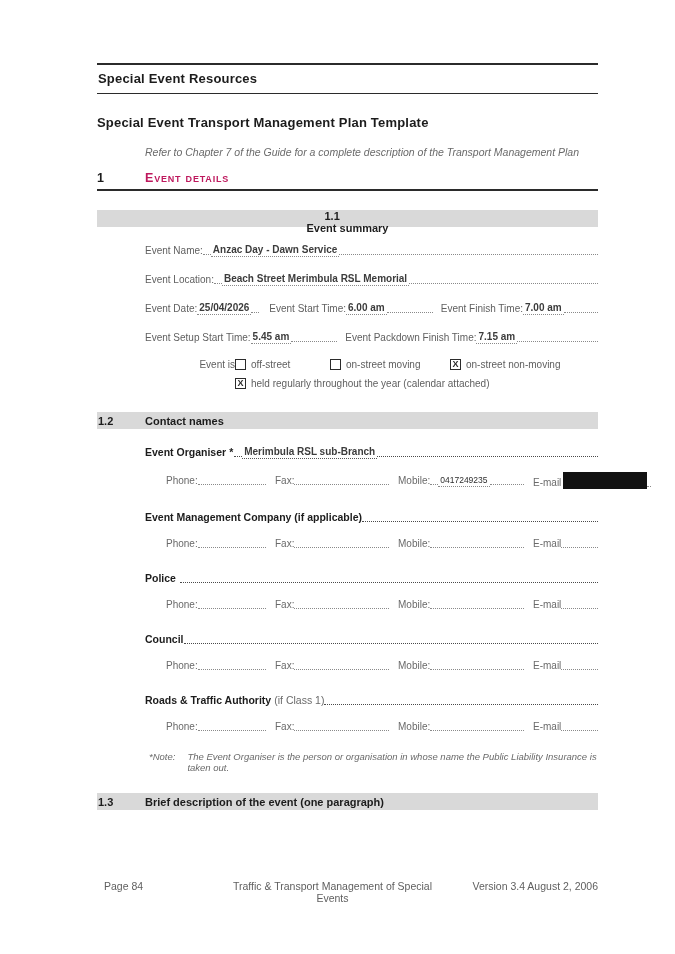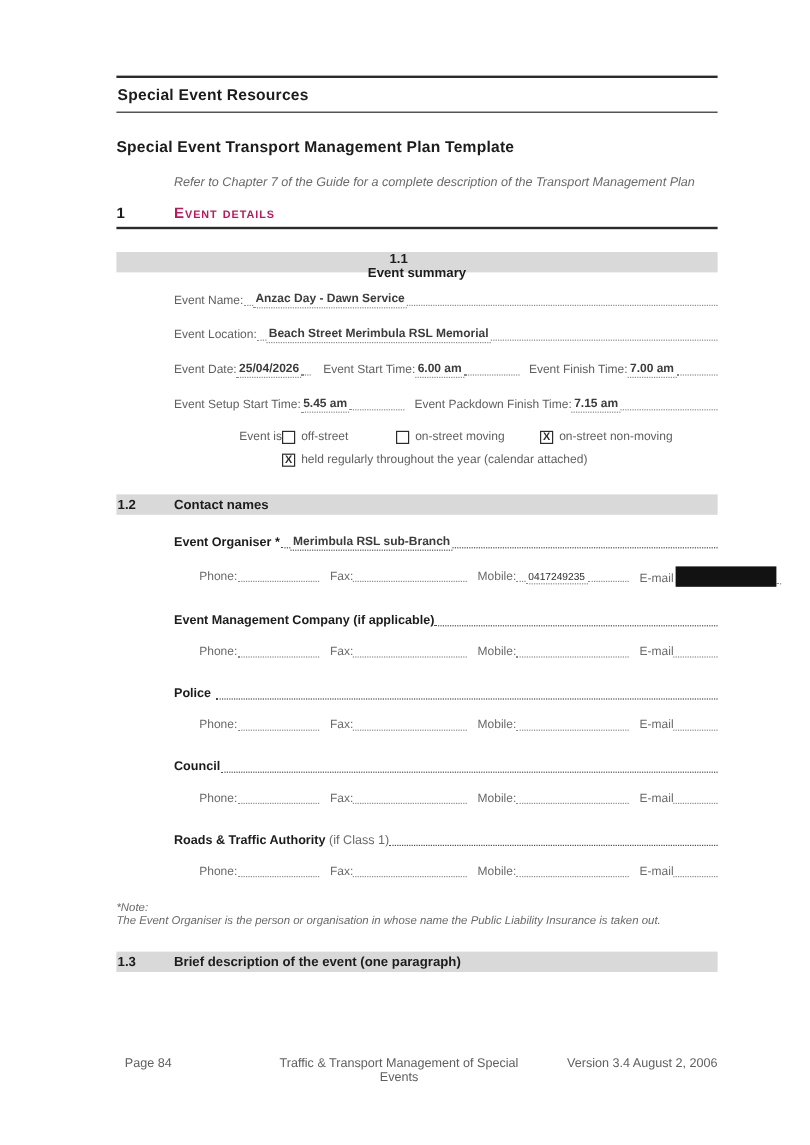--- a/index.html
+++ b/index.html
@@ -59,21 +59,21 @@
   .ccol { display:flex; align-items:flex-end; margin-right:9px; }
   .ccol .lbl { white-space:nowrap; line-height:13px; }
   .c-phone { flex:0 0 100px; }
   .c-fax { flex:0 0 114px; }
   .c-mobile { flex:0 0 126px; }
   .c-email { flex:1; margin-right:0; }
   .mob-val { font-size:8.5px; color:#2e2e2e; line-height:11px; white-space:nowrap; border-bottom:1px dotted #8a8a8a; padding:0 2px; }
   .redaction { width:84px; height:17px; background:#121212; margin-left:2px; }
   .tail-dot { width:4px; border-bottom:1px dotted #8a8a8a; margin-bottom:2px; }
 
-  .note-row { margin-top:18px; font-size:9.5px; font-style:italic; color:#6a6a6a; display:flex;flex-direction:column; }
+  .note-row { margin-left:52px; margin-top:18px; font-size:9.5px; font-style:italic; color:#6a6a6a; display:flex; }
   .note-row .note-lbl { margin-right:12px; white-space:nowrap; }
 
   .desc-text { margin-left:52px; margin-top:6px; font-size:10.5px; color:#4a4a4a; }
 
   .footer { position:absolute; left:97px; top:880px; width:501px; display:flex; font-size:10.5px; color:#5f5f5f; }
   .footer .f-left { flex:0 0 120px; padding-left:7px; }
   .footer .f-center { flex:1; text-align:center; }
   .footer .f-right { flex:0 0 150px; text-align:right; }
 </style>
 </head>

